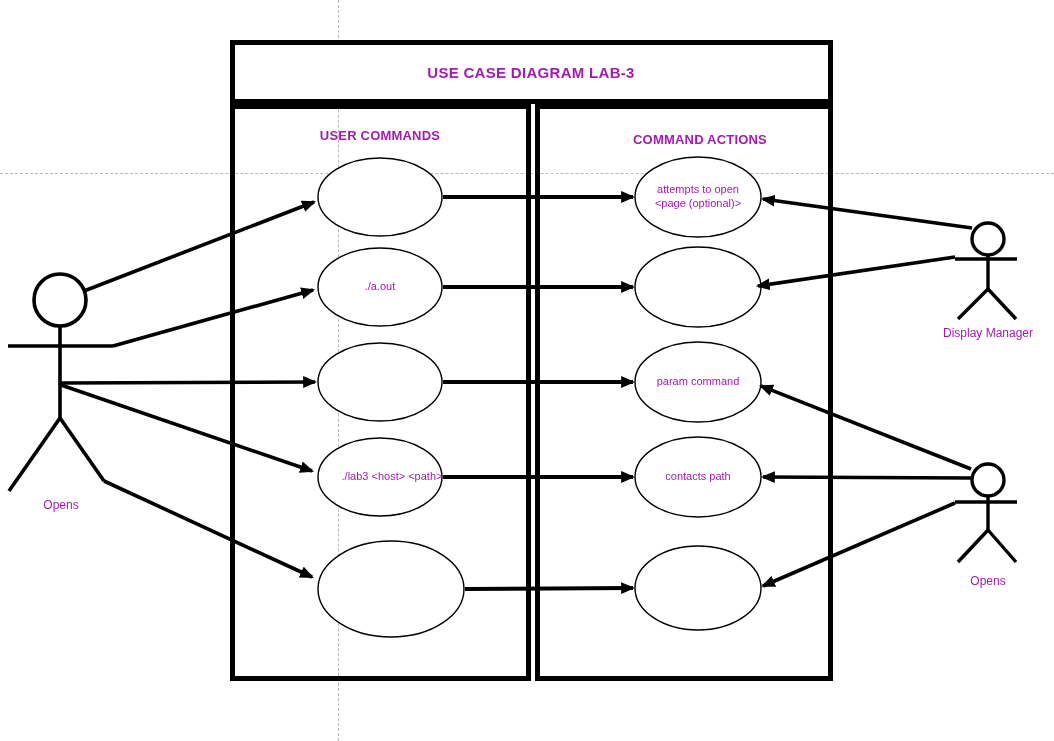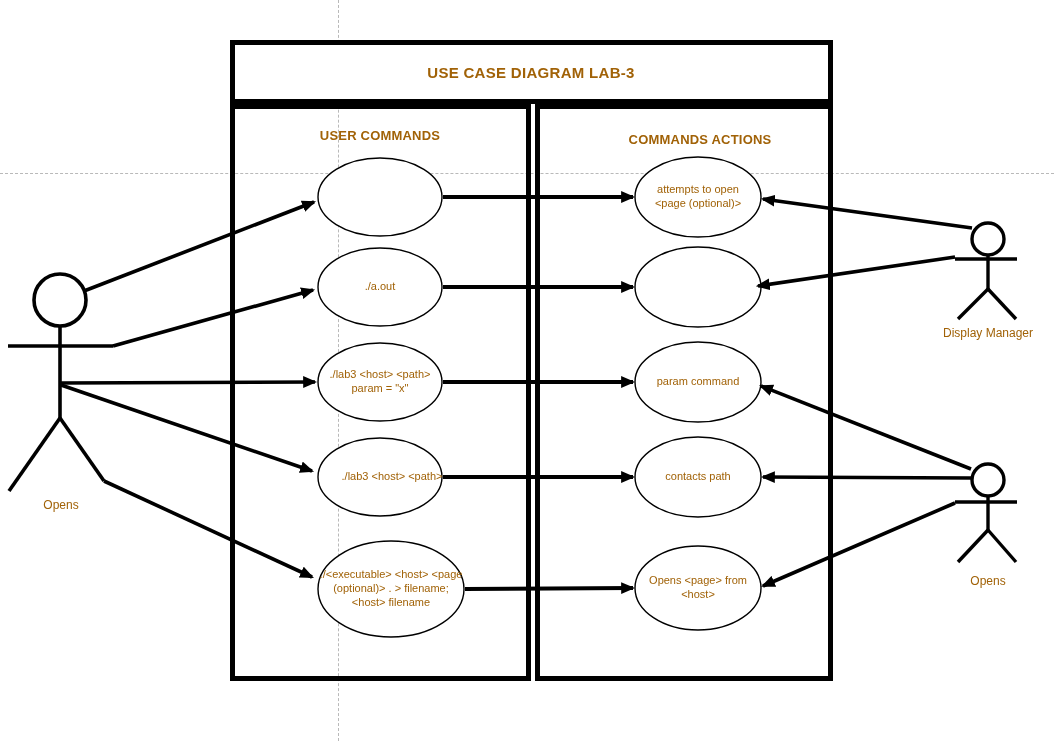--- a/index.html
+++ b/index.html
@@ -2,21 +2,21 @@
 <html><head>
 <meta charset="utf-8">
 <style>
   html,body{margin:0;padding:0;background:#ffffff;}
   #canvas{
     position:relative;
     width:1054px;height:741px;
     background:#ffffff;
     overflow:hidden;
     font-family:"Liberation Sans",sans-serif;
-    color:#a16207;
+    color:#a21caf;
   }
   
   .guide-v{position:absolute;top:0;bottom:0;width:0;border-left:1px dashed #b9b9b9;}
   .guide-h{position:absolute;left:0;right:0;height:0;border-top:1px dashed #b9b9b9;}
   
   .frame{position:absolute;border:5px solid #000;box-sizing:border-box;}
   #title-box{left:230px;top:40px;width:603px;height:64px;background:#ffffff;}
   #left-panel{left:230px;top:104px;width:301px;height:577px;background:transparent;}
   #right-panel{left:535px;top:104px;width:298px;height:577px;background:transparent;}
   
@@ -109,29 +109,26 @@
       <line x1="988" y1="496" x2="988" y2="530"></line>
       <line x1="955" y1="502" x2="1017" y2="502"></line>
       <line x1="988" y1="530" x2="958" y2="562"></line>
       <line x1="988" y1="530" x2="1016" y2="562"></line>
     </g>
   </svg>
 
   <div class="lbl title-text" style="left:531px;top:72px;">USE CASE DIAGRAM LAB-3</div>
 
   <div class="lbl col-header" style="left:380px;top:135px;">USER COMMANDS</div>
-  <div class="lbl col-header" style="left:700px;top:139px;">COMMANDS ACTIONS</div>
+  <div class="lbl col-header" style="left:700px;top:139px;">COMMAND ACTIONS</div>
 
   <div class="lbl uc-label" style="left:380px;top:287px;width:100px;">./a.out</div>
-  <div class="lbl uc-label" style="left:380px;top:382px;width:118px;">./lab3 &lt;host&gt; &lt;path&gt; param = "x"</div>
   <div class="lbl uc-label" style="left:380px;top:477px;width:126px;padding-left:24px;">./lab3 &lt;host&gt; &lt;path&gt;</div>
-  <div class="lbl uc-label" style="left:391px;top:589px;width:150px;">./&lt;executable&gt; &lt;host&gt; &lt;page (optional)&gt; . &gt; filename; &lt;host&gt; filename</div>
 
   <div class="lbl uc-label" style="left:698px;top:197px;width:112px;">attempts to open &lt;page (optional)&gt;</div>
   <div class="lbl uc-label" style="left:698px;top:382px;width:120px;">param command</div>
   <div class="lbl uc-label" style="left:698px;top:477px;width:120px;">contacts path</div>
-  <div class="lbl uc-label" style="left:698px;top:588px;width:124px;">Opens &lt;page&gt; from &lt;host&gt;</div>
 
   <div class="lbl actor-label" style="left:61px;top:505px;">Opens</div>
   <div class="lbl actor-label" style="left:988px;top:333px;width:130px;">Display Manager</div>
   <div class="lbl actor-label" style="left:988px;top:581px;">Opens</div>
 
 </div>
 
 </body></html>

